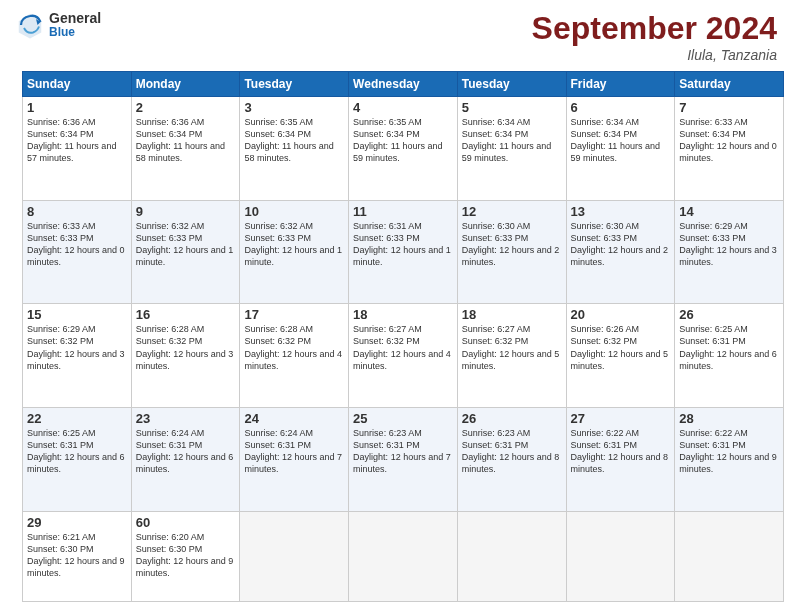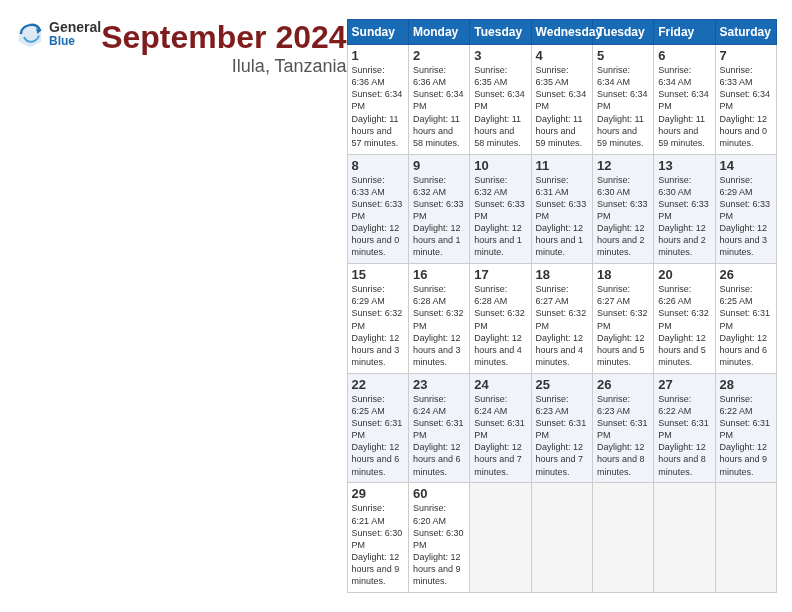--- a/index.html
+++ b/index.html
@@ -6,22 +6,23 @@
     body {
       font-family: Arial, sans-serif;
       background: #fff;
       width: 792px;
       height: 612px;
       overflow: hidden;
     }
     .page {
       width: 792px;
       height: 612px;
-      padding: 19px 15px;
+      padding: 10px 15px;
       display: flex;
+      flex-direction: column;
     }
     .header {
       display: flex;
       justify-content: space-between;
       align-items: flex-start;
       margin-bottom: 8px;
     }
     .logo {
       display: flex;
       align-items: center;
@@ -48,29 +49,31 @@
     }
     .title-section {
       text-align: right;
     }
     .month-title {
       font-size: 32px;
       font-weight: bold;
       color: #7f1d1d;
     }
     .location {
-      font-size: 18px;
+      font-size: 14px;
       color: #555;
+      font-style: italic;
     }
     .calendar {
       flex: 1;
       border: 1px solid #ccc;
       border-collapse: collapse;
       width: 100%;
       table-layout: fixed;
+      margin-left: 7px;
     }
     .calendar th {
       background-color: #1a6bb5;
       color: white;
       font-size: 12px;
       font-weight: bold;
       padding: 5px 4px;
       text-align: left;
       border: 1px solid #1558a0;
     }

